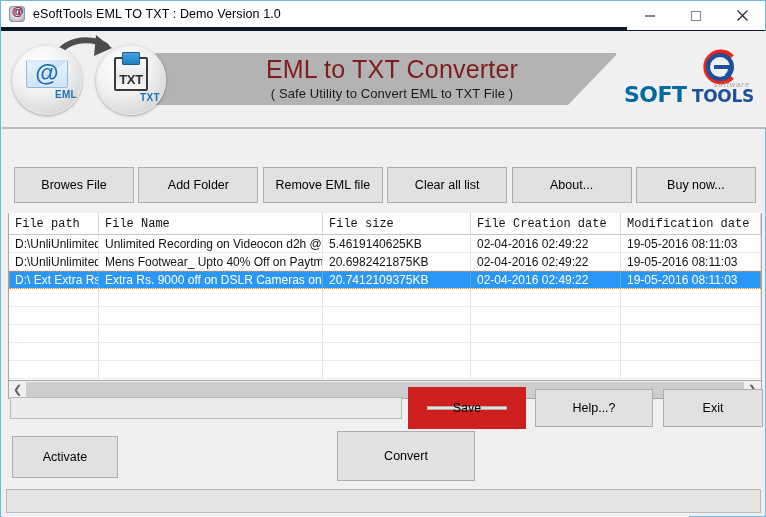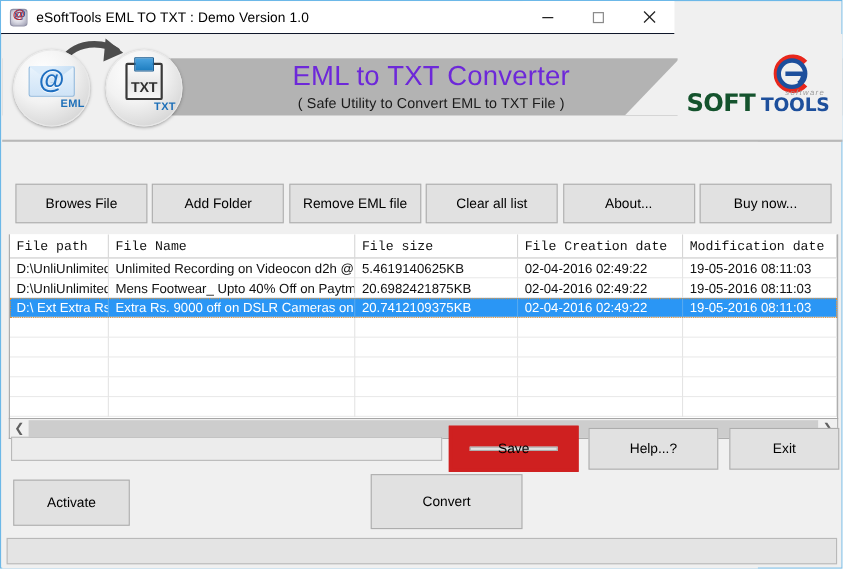--- a/index.html
+++ b/index.html
@@ -12,24 +12,24 @@
   .window {
     position: relative;
     width: 766px; height: 517px;
     border: 1px solid #6cb8e8;
     background: #f0f0f0;
   }
 
   
   .titlebar {
     position: absolute; left: 0; top: 0;
-    width: 612px; height: 30px;
+    width: 764px; height: 30px;
     background: #ffffff;
     display: flex; align-items: center;
-    border-bottom: 1px solid #0f172a;
+    border-bottom: 4px solid #0f172a;
   }
   .app-icon {
     width: 16px; height: 16px; margin-left: 8px; margin-right: 8px;
     border-radius: 3px;
     background: radial-gradient(circle at 45% 45%, #ffffff 0%, #d9d9e3 48%, #9b9bb0 100%);
     border: 1px solid #8f8fa5;
     position: relative; flex: 0 0 auto;
   }
   .app-icon::after {
     content: "@";
@@ -135,37 +135,37 @@
   }
   .arrow-swoosh {
     position: absolute; left: 48px; top: 2px; width: 70px; height: 36px;
   }
 
   .header-titles {
     position: absolute; left: 170px; top: 24px; width: 440px;
     text-align: center;
   }
   .main-title {
-    font-size: 25px; color: #6d28d9; font-weight: normal; line-height: 1.15;
+    font-size: 25px; color: #7f1d1d; font-weight: normal; line-height: 1.15;
     letter-spacing: .2px;
   }
   .sub-title {
     font-size: 13px; color: #1a1a1a; margin-top: 2px; letter-spacing: .1px;
   }
 
   .brand {
     position: absolute; right: 6px; top: 16px;
     width: 140px; height: 70px;
   }
   .brand-e {
     position: absolute; right: 18px; top: 0px; width: 46px; height: 40px;
   }
   .brand-soft {
     position: absolute; left: 4px; bottom: 10px;
-    font-size: 22px; font-weight: bold; color: #14532d;
+    font-size: 22px; font-weight: bold; color: #0369a1;
     font-family: "DejaVu Sans", sans-serif;
     letter-spacing: -0.5px;
   }
   .brand-tools {
     position: absolute; right: 6px; bottom: 11px;
     font-size: 17px; font-weight: bold; color: #1d4f9c;
     font-family: "DejaVu Sans", sans-serif; letter-spacing: -0.3px;
   }
   .brand-software {
     position: absolute; right: 10px; bottom: 29px;

